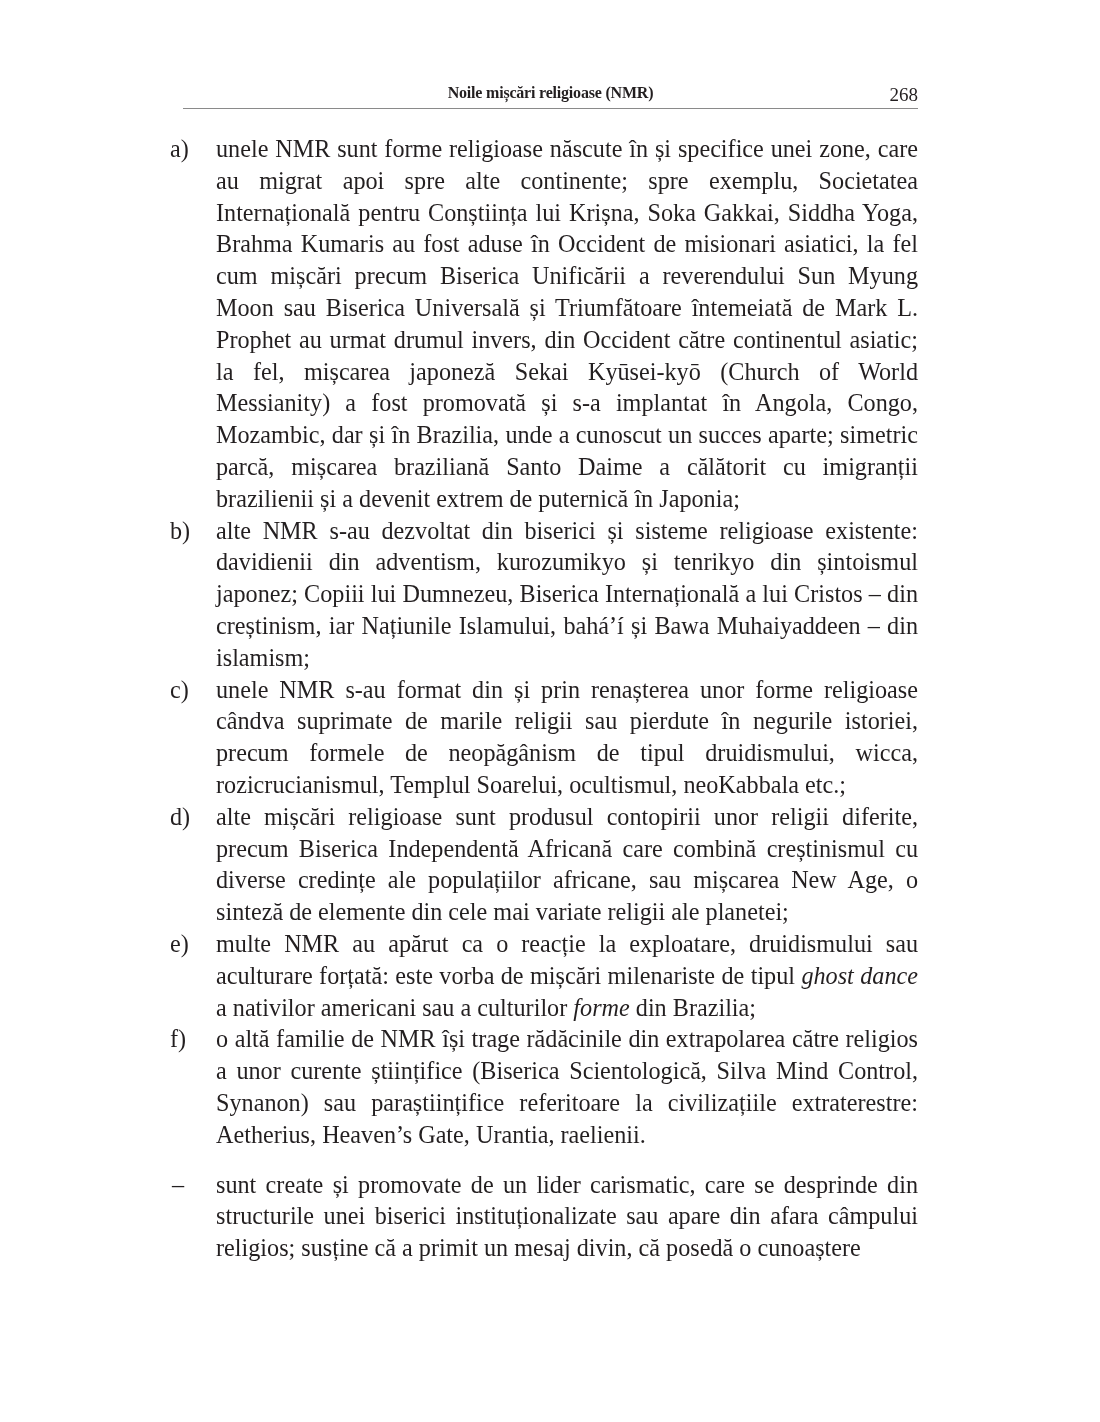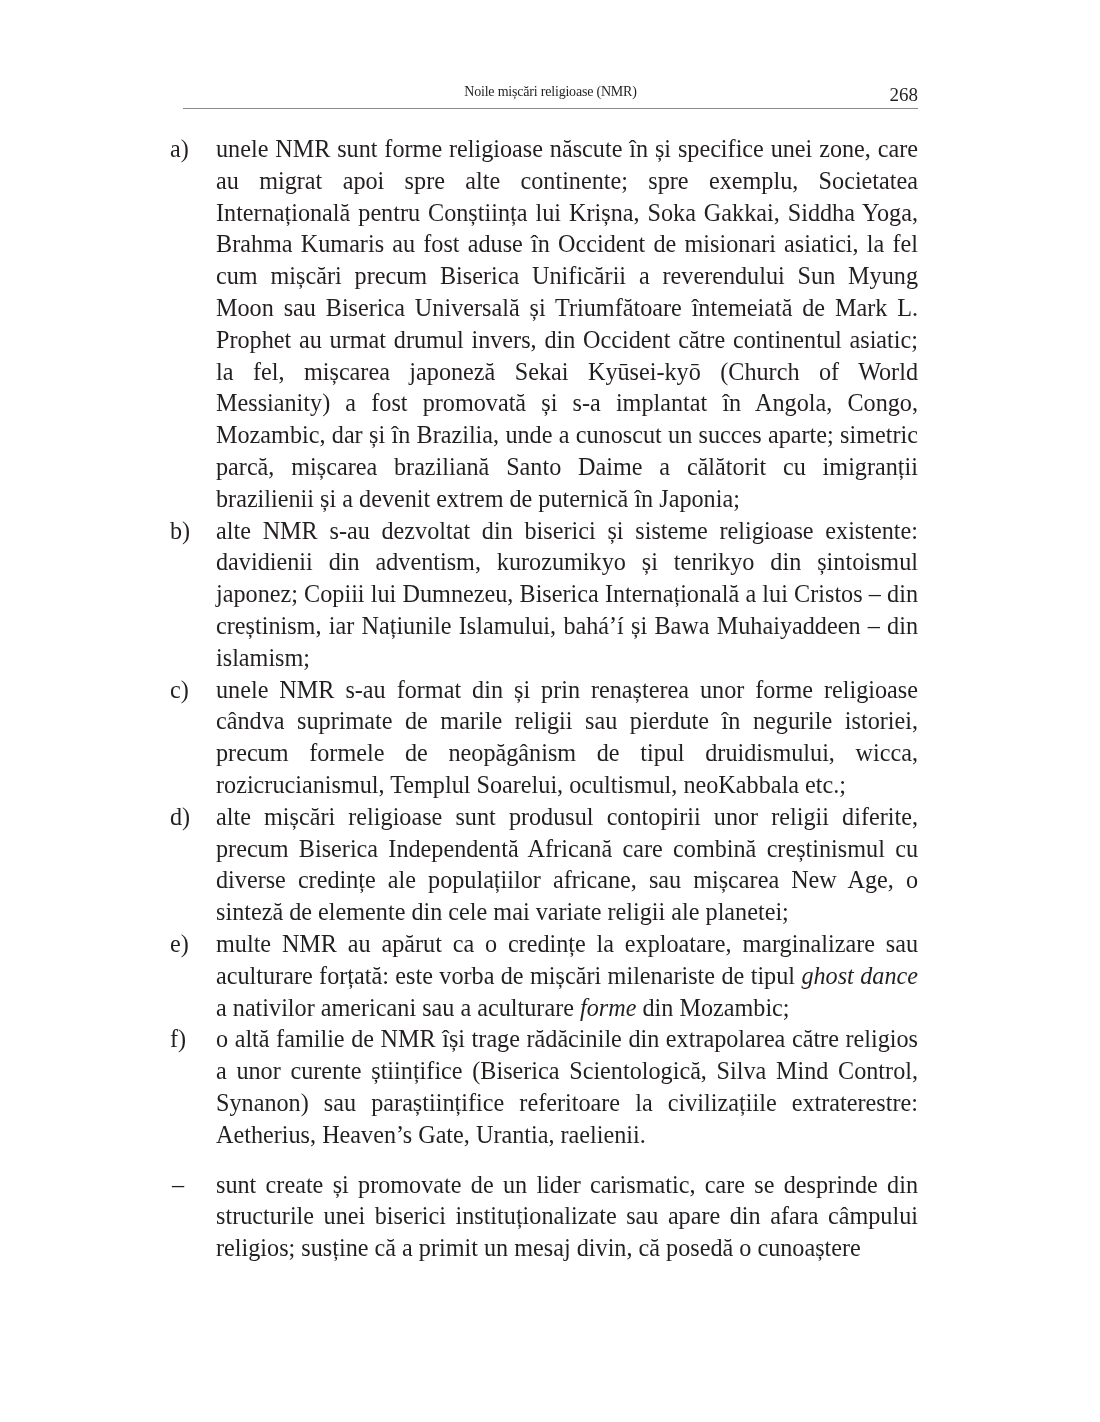--- a/index.html
+++ b/index.html
@@ -1,20 +1,20 @@
 <!DOCTYPE html>
 <html><head>
 <meta charset="utf-8">
 <style>
   html, body { margin: 0; padding: 0; background: #ffffff; }
   body { width: 1100px; height: 1422px; position: relative; overflow: hidden;
          font-family: "Liberation Serif", "DejaVu Serif", serif; color: #231f20; }
   .header { position: absolute; left: 183px; top: 84px; width: 735px; height: 24px; }
   .header-title { position: absolute; left: 0; right: 0; top: 0; text-align: center;
-                  font-size: 14px; letter-spacing: -0.2px; }
+                  font-size: 16px; letter-spacing: -0.2px; font-weight: bold; }
   .header-page { position: absolute; right: 0; top: 0; font-size: 19px; }
   .header-rule { position: absolute; left: 183px; top: 108px; width: 735px; height: 0;
                  border-top: 1px solid #8a8a8a; }
   .body { position: absolute; left: 183px; top: 133px; width: 735px;
           font-size: 24.2px; line-height: 31.8px; }
   .list { margin: 0; padding: 0; list-style: none; }
   .item { position: relative; padding-left: 33px; text-align: justify; }
   .item .marker { position: absolute; left: -13px; top: 0; }
   .para { text-indent: 33px; text-align: justify; margin: 28px 0 0 0; }
   .dash-list { margin: 18px 0 0 0; padding: 0; list-style: none; }
@@ -44,21 +44,21 @@
     <li class="item">
       <span class="marker">c)</span>
       <span>unele NMR s-au format din și prin renașterea unor forme religioase cândva suprimate de marile religii sau pierdute în negurile istoriei, precum formele de neopăgânism de tipul druidismului, wicca, rozicrucianismul, Templul Soarelui, ocultismul, neoKabbala etc.;</span>
     </li>
     <li class="item">
       <span class="marker">d)</span>
       <span>alte mișcări religioase sunt produsul contopirii unor religii diferite, precum Biserica Independentă Africană care combină creștinismul cu diverse credințe ale populațiilor africane, sau mișcarea New Age, o sinteză de elemente din cele mai variate religii ale planetei;</span>
     </li>
     <li class="item">
       <span class="marker">e)</span>
-      <span><span>multe NMR au apărut ca o credințe la exploatare, marginalizare sau aculturare forțată: este vorba de mișcări milenariste de tipul </span><i>ghost dance</i><span> a nativilor americani sau a aculturare </span><i>forme</i><span> din Mozambic;</span></span>
+      <span><span>multe NMR au apărut ca o reacție la exploatare, druidismului sau aculturare forțată: este vorba de mișcări milenariste de tipul </span><i>ghost dance</i><span> a nativilor americani sau a culturilor </span><i>forme</i><span> din Brazilia;</span></span>
     </li>
     <li class="item">
       <span class="marker">f)</span>
       <span>o altă familie de NMR își trage rădăcinile din extrapolarea către religios a unor curente științifice (Biserica Scientologică, Silva Mind Control, Synanon) sau paraștiințifice referitoare la civilizațiile extraterestre: Aetherius, Heaven’s Gate, Urantia, raelienii.</span>
     </li>
   </ul>
 
 
   <ul class="dash-list">
     <li class="dash-item">

